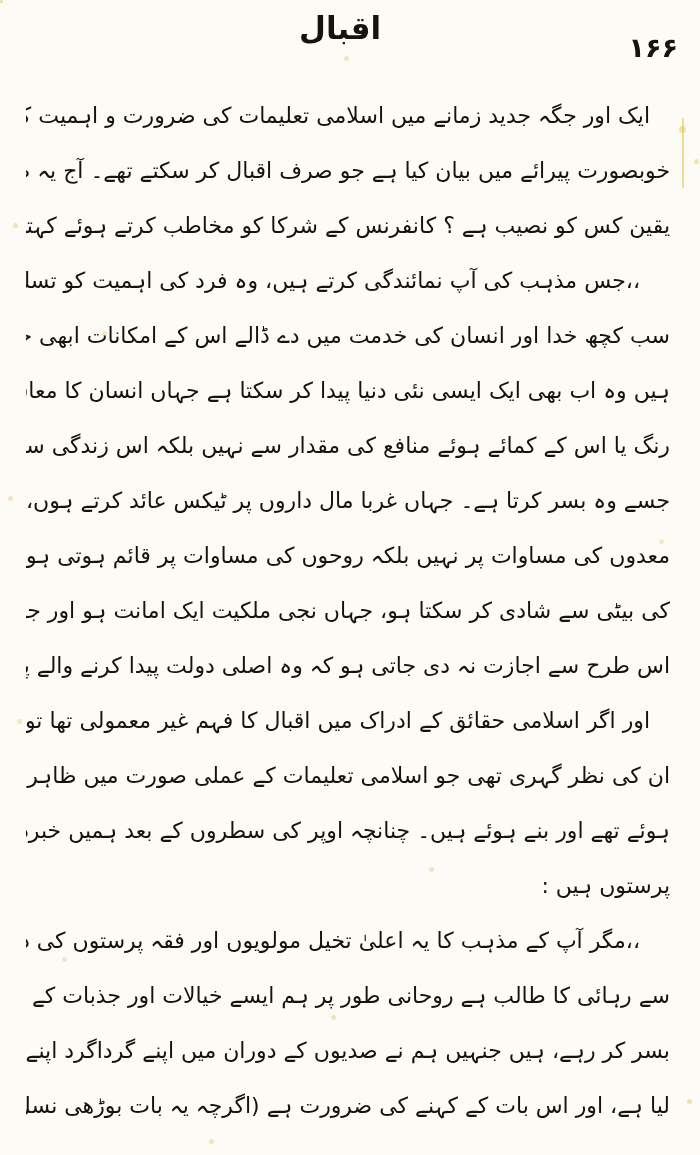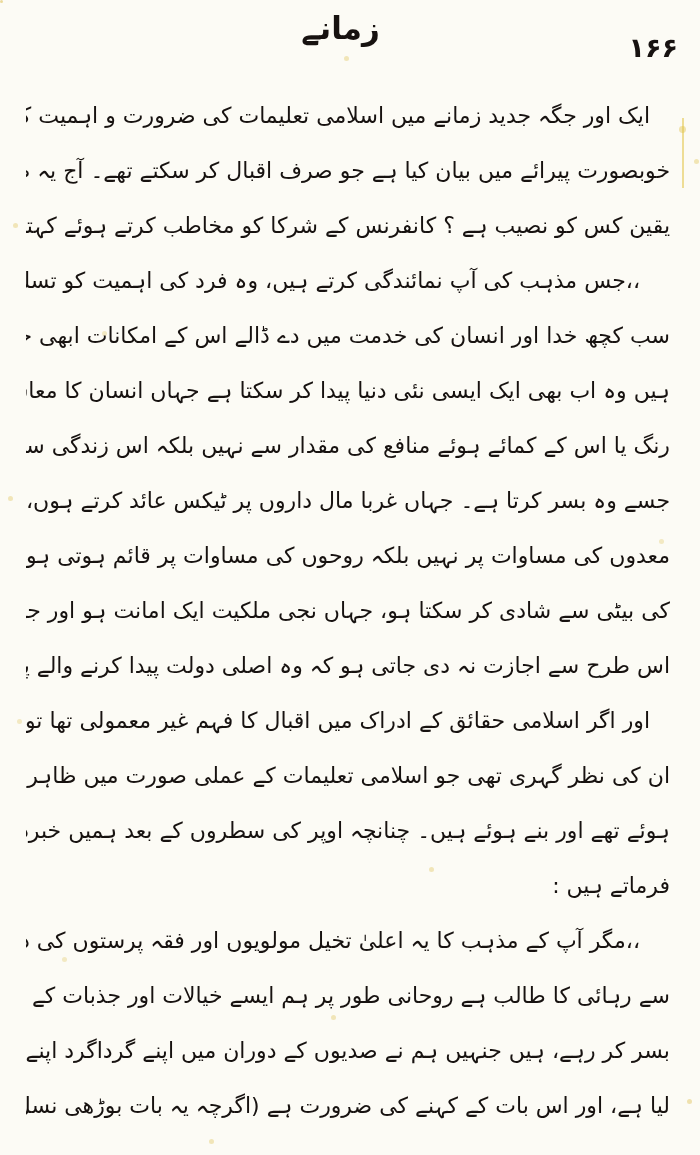--- a/index.html
+++ b/index.html
@@ -99,21 +99,21 @@
   .para.quote-para .line.first { padding-right: 30px; }
 </style>
 </head>
 <body>
 
 <div class="page">
   <div class="noise"></div>
   <div class="streak"></div>
 
   <div class="page-header">
-    <div class="book-title">زمانے</div>
+    <div class="book-title">اقبال</div>
     <div class="page-number">۱۶۶</div>
   </div>
 
   <div class="text-body">
 
   <div class="para body-para">
         <div class="line first">ایک اور جگہ جدید زمانے میں اسلامی تعلیمات کی ضرورت و اہمیت کو ایسے مؤثر اور</div>
         <div class="line">خوبصورت پیرائے میں بیان کیا ہے جو صرف اقبال کر سکتے تھے۔ آج یہ طرزِ بیان اور یہ ذوقِ</div>
         <div class="line natural-end">یقین کس کو نصیب ہے ؟ کانفرنس کے شرکا کو مخاطب کرتے ہوئے کہتے ہیں :</div>
       </div>
@@ -124,21 +124,21 @@
         <div class="line">رنگ یا اس کے کمائے ہوئے منافع کی مقدار سے نہیں بلکہ اس زندگی سے معین کیا جاتا ہو،</div>
         <div class="line">جسے وہ بسر کرتا ہے۔ جہاں غربا مال داروں پر ٹیکس عائد کرتے ہوں، جہاں انسانی سوسائٹی</div>
         <div class="line">معدوں کی مساوات پر نہیں بلکہ روحوں کی مساوات پر قائم ہوتی ہو جہاں ایک اچھوت بادشاہ</div>
         <div class="line">کی بیٹی سے شادی کر سکتا ہو، جہاں نجی ملکیت ایک امانت ہو اور جہاں سرمایہ جمع کرنے کی</div>
         <div class="line natural-end">اس طرح سے اجازت نہ دی جاتی ہو کہ وہ اصلی دولت پیدا کرنے والے پر غلبہ حاصل کر لے۔،،</div>
       </div>
       <div class="para body-para">
         <div class="line first">اور اگر اسلامی حقائق کے ادراک میں اقبال کا فہم غیر معمولی تھا تو ان محرکات و عوامل پر بھی</div>
         <div class="line">ان کی نظر گہری تھی جو اسلامی تعلیمات کے عملی صورت میں ظاہر ہونے کی راہ میں رکاوٹ بنے</div>
         <div class="line">ہوئے تھے اور بنے ہوئے ہیں۔ چنانچہ اوپر کی سطروں کے بعد ہمیں خبردار کرتے ہوئے وہ</div>
-        <div class="line natural-end">فرماتے ہیں :</div>
+        <div class="line natural-end">پرستوں ہیں :</div>
       </div>
       <div class="para quote-para">
         <div class="line first">،،مگر آپ کے مذہب کا یہ اعلیٰ تخیل مولویوں اور فقہ پرستوں کی دقیانوسی خیال آرائیوں</div>
         <div class="line">سے رہائی کا طالب ہے روحانی طور پر ہم ایسے خیالات اور جذبات کے قید خانے میں زندگی</div>
         <div class="line">بسر کر رہے، ہیں جنہیں ہم نے صدیوں کے دوران میں اپنے گرداگرد اپنے ہی ہاتھوں سے بُن</div>
         <div class="line">لیا ہے، اور اس بات کے کہنے کی ضرورت ہے (اگرچہ یہ بات بوڑھی نسل کے لیے باعثِ شرم</div>
       </div>
     </div>
 </div>
 

